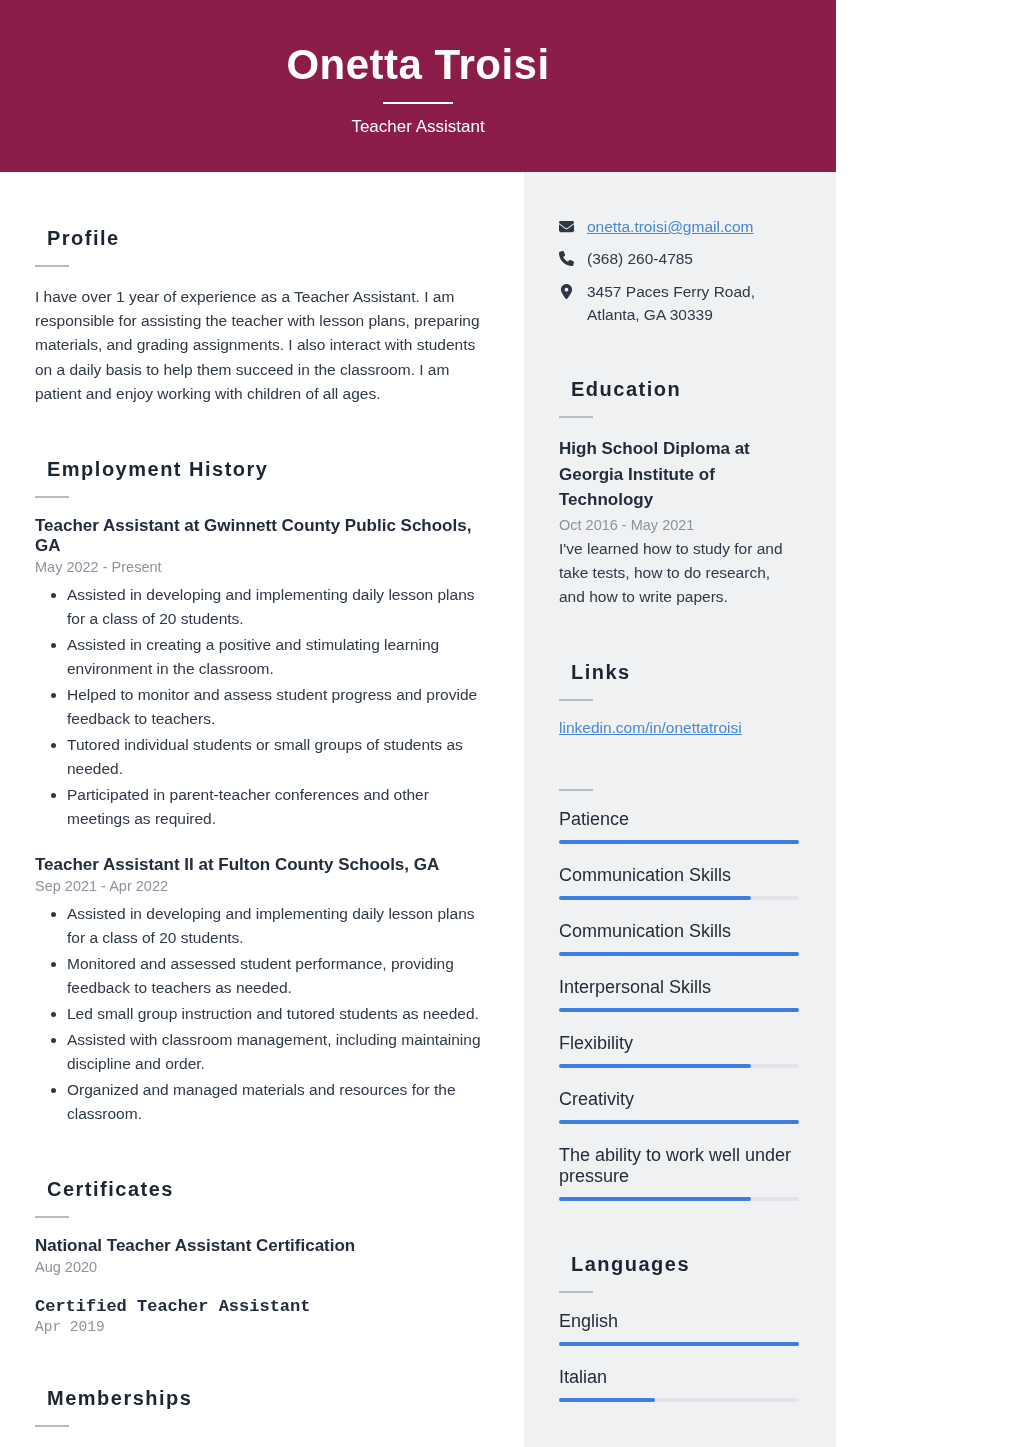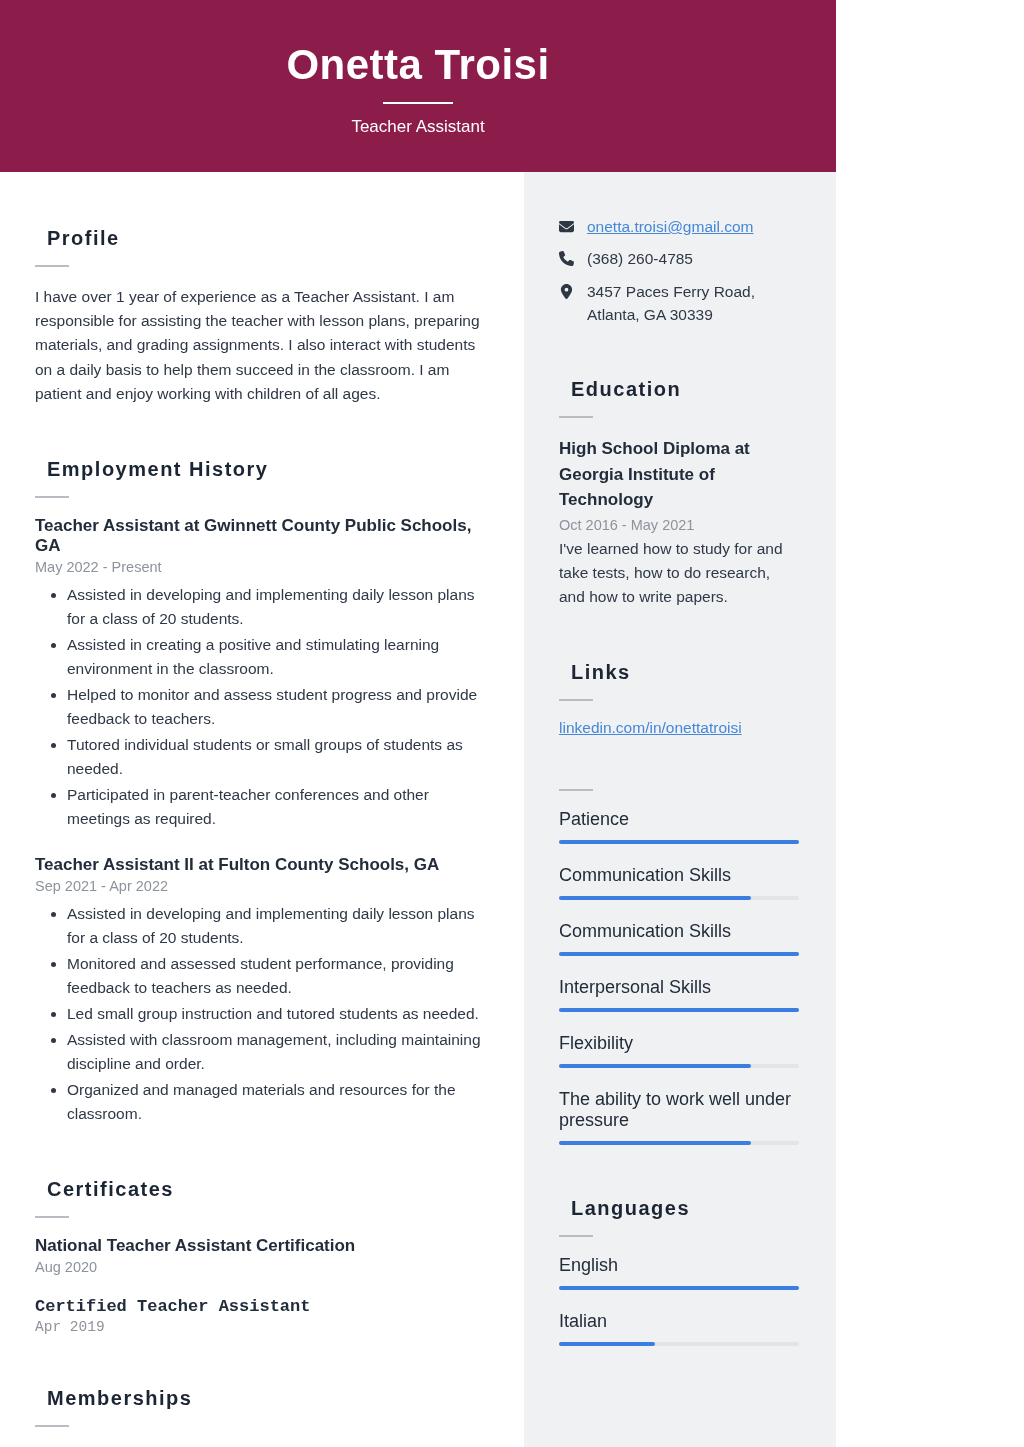--- a/index.html
+++ b/index.html
@@ -310,20 +310,26 @@
                 <div class="bar-fill" style="width: 100%;"></div>
               </div>
             </div>
             <div class="skill-item">
               <div class="skill-label">Flexibility</div>
               <div class="bar-track">
                 <div class="bar-fill" style="width: 80%;"></div>
               </div>
             </div>
             <div class="skill-item">
+              <div class="skill-label">Creativity</div>
+              <div class="bar-track">
+                <div class="bar-fill" style="width: 100%;"></div>
+              </div>
+            </div>
+            <div class="skill-item">
               <div class="skill-label">The ability to work well under pressure</div>
               <div class="bar-track">
                 <div class="bar-fill" style="width: 80%;"></div>
               </div>
             </div>
           </div>
       </section>
 
       <section class="section">
         <h2 class="section-heading">Languages</h2>

